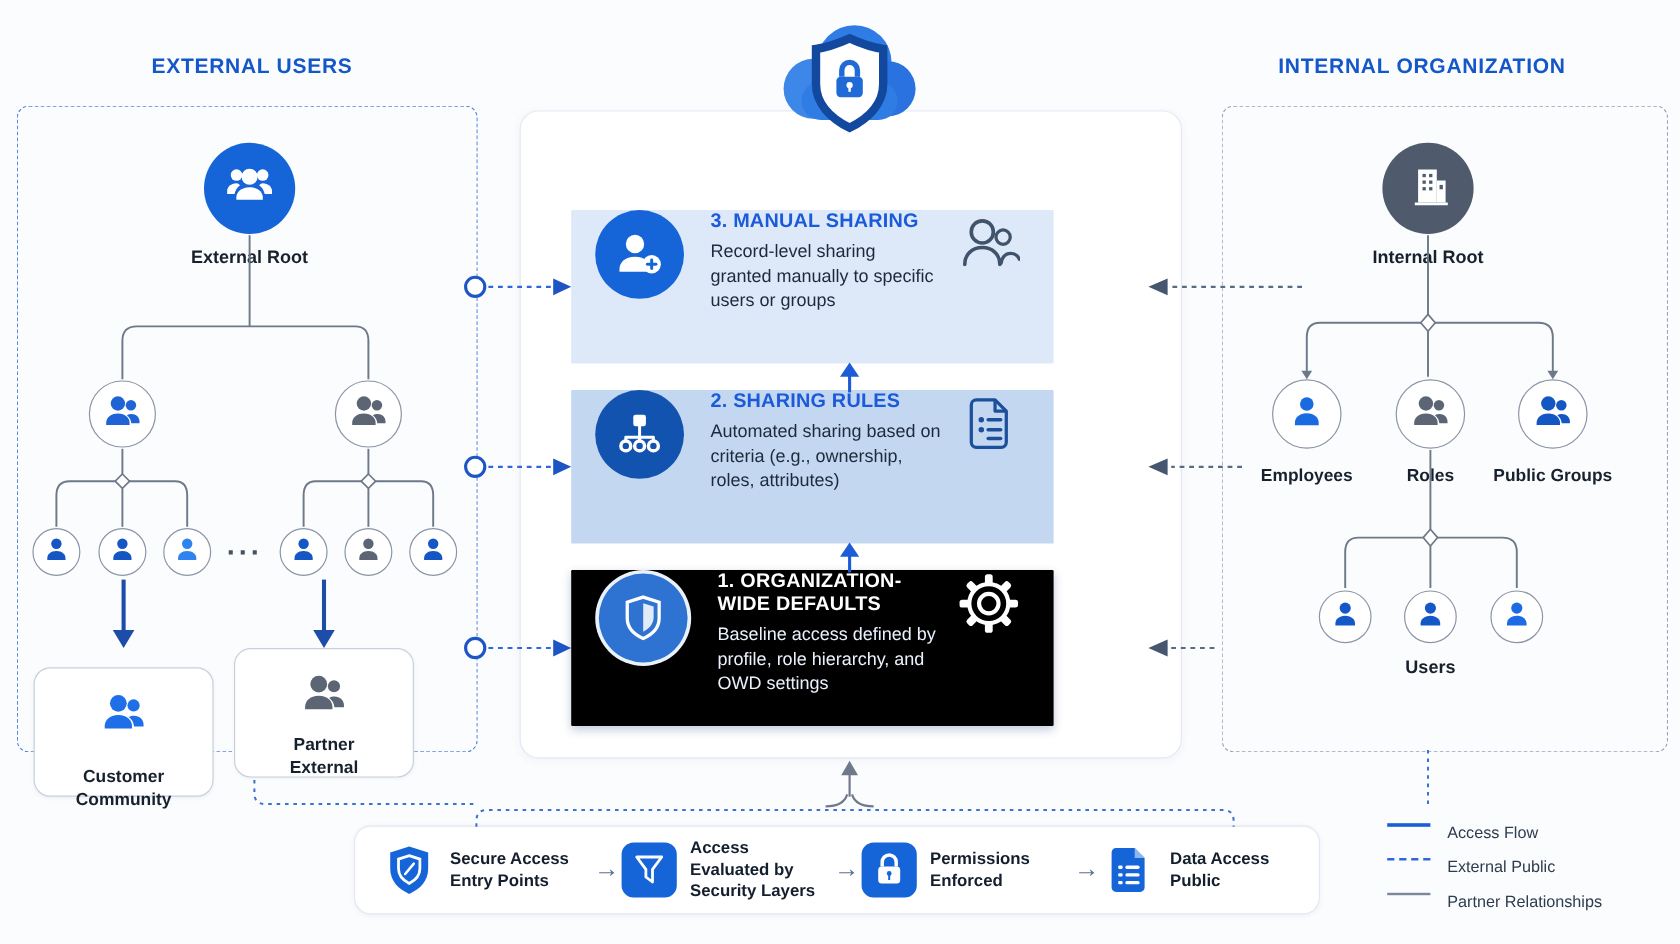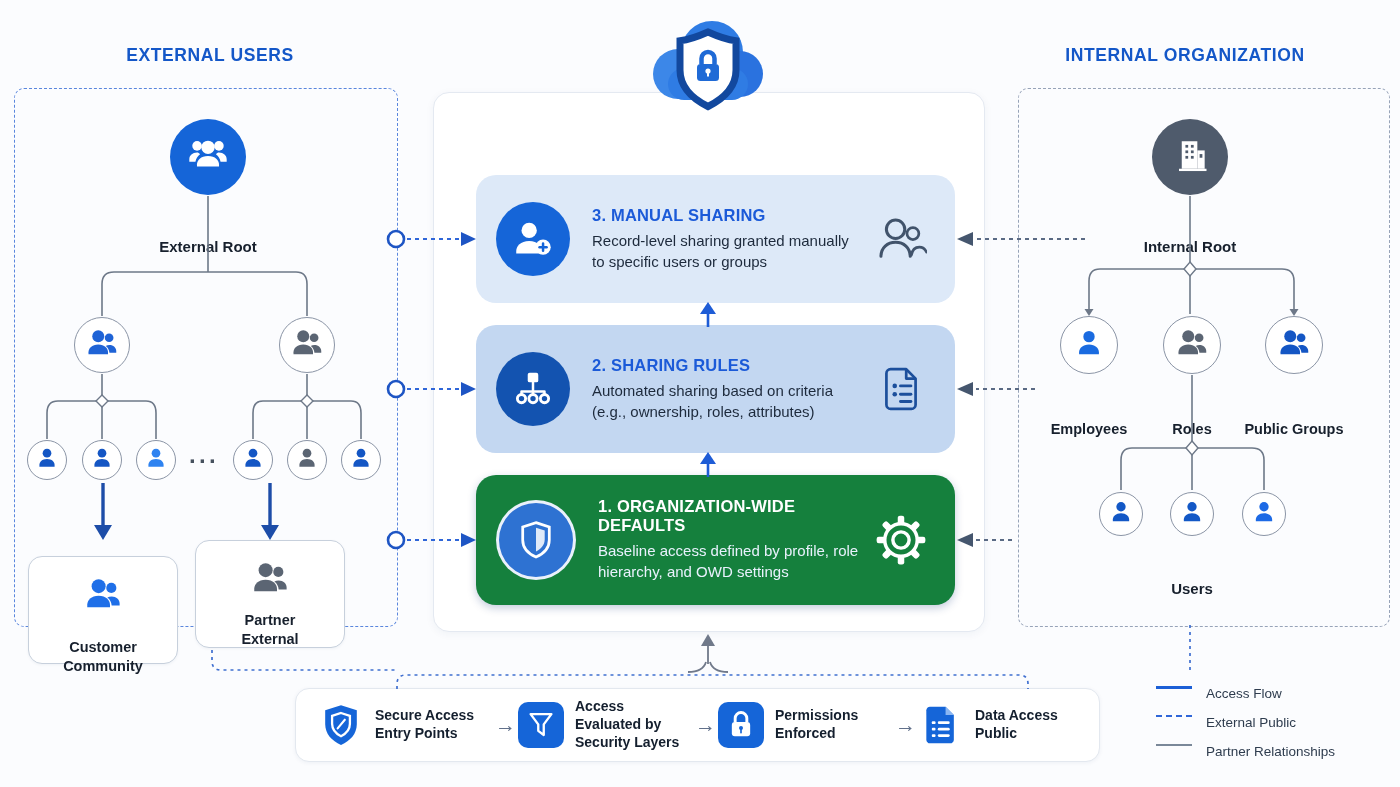--- a/index.html
+++ b/index.html
@@ -19,32 +19,32 @@
 
   
   .cloud-container{position:absolute;left:433px;top:92px;width:550px;height:538px;background:#ffffff;border:1.5px solid #e4e9f1;border-radius:16px;box-shadow:0 2px 8px rgba(25,50,100,.05);z-index:2;}
 
   
   .connectors{position:absolute;left:0;top:0;z-index:4;pointer-events:none;}
 
   
   .circle-node{position:absolute;border-radius:50%;display:flex;align-items:center;justify-content:center;z-index:3;box-sizing:border-box;}
   .ring{background:#ffffff;border:1.6px solid #8b95a6;}
-  .node-label{position:absolute;text-align:center;color:#17202d;font-size:15px;font-weight:600;z-index:3;line-height:1.25;margin-top:32px;}
+  .node-label{position:absolute;text-align:center;color:#17202d;font-size:15px;font-weight:600;z-index:3;line-height:1.25;}
   .ellipsis{position:absolute;color:#47525f;font-size:24px;font-weight:bold;letter-spacing:2px;z-index:3;}
 
   
   .community-box{position:absolute;width:150px;height:108px;background:#ffffff;border:1.5px solid #c7d0dc;border-radius:14px;display:flex;flex-direction:column;align-items:center;padding-top:16px;box-sizing:border-box;z-index:3;box-shadow:0 1px 3px rgba(25,50,100,.05);}
   .community-label{margin-top:8px;font-size:14.5px;font-weight:600;color:#17202d;text-align:center;line-height:1.3;width:110px;}
 
   
-  .layer{position:absolute;left:476px;width:479px;border-radius:20px;display:flex;align-items:center;padding:0 26px 0 20px;box-sizing:border-box;z-index:3;}
+  .layer{position:absolute;left:476px;width:402px;border-radius:1px;display:flex;padding:0 26px 0 20px;box-sizing:border-box;z-index:3;}
   .layer-3{top:175px;height:128px;background:#dde9f8;}
   .layer-2{top:325px;height:128px;background:#c3d7f1;}
-  .layer-1{top:475px;height:130px;background:#15803d;box-shadow:0 3px 8px rgba(15,50,120,.25);}
+  .layer-1{top:475px;height:130px;background:#000000;box-shadow:0 3px 8px rgba(15,50,120,.25);}
   .layer-icon{width:74px;height:74px;border-radius:50%;flex:none;display:flex;align-items:center;justify-content:center;}
   .layer-text{flex:1;margin-left:22px;margin-right:12px;}
   .layer-title{font-size:16.5px;font-weight:bold;letter-spacing:.2px;color:#1b5ad8;margin-bottom:6px;}
   .layer-desc{font-size:15px;color:#1d2a3c;line-height:1.38;max-width:330px;}
   .layer-1 .layer-title{color:#ffffff;}
   .layer-1 .layer-desc{color:#e9f1fd;}
   .layer-side-icon{flex:none;width:56px;height:56px;display:flex;align-items:center;justify-content:center;}
 
   
   .cloud-icon{position:absolute;left:640px;top:10px;z-index:5;}

